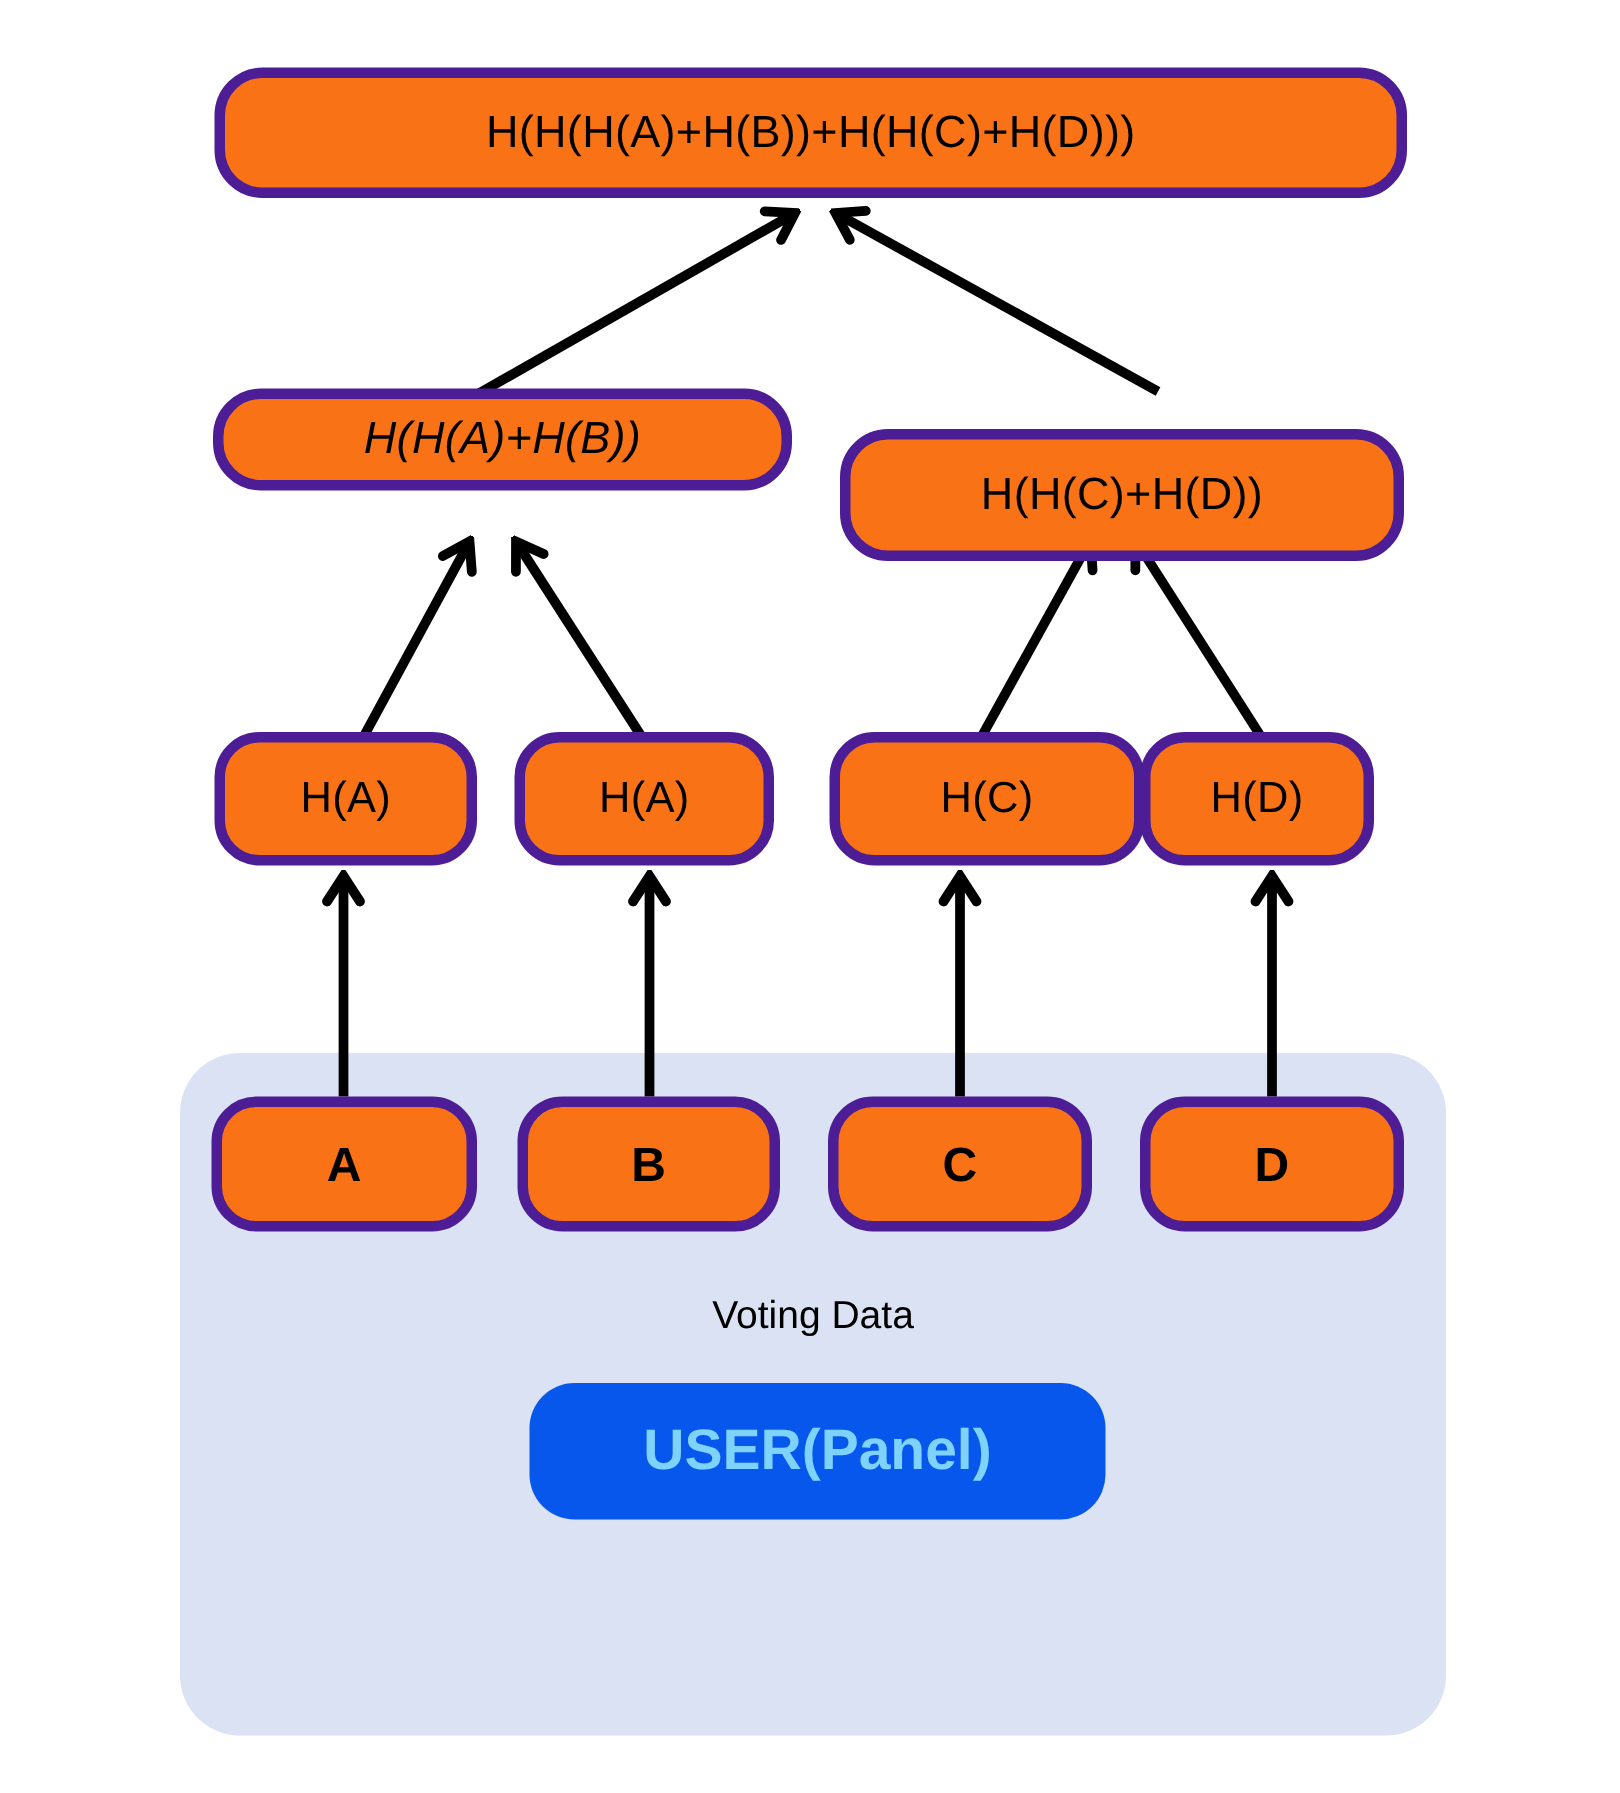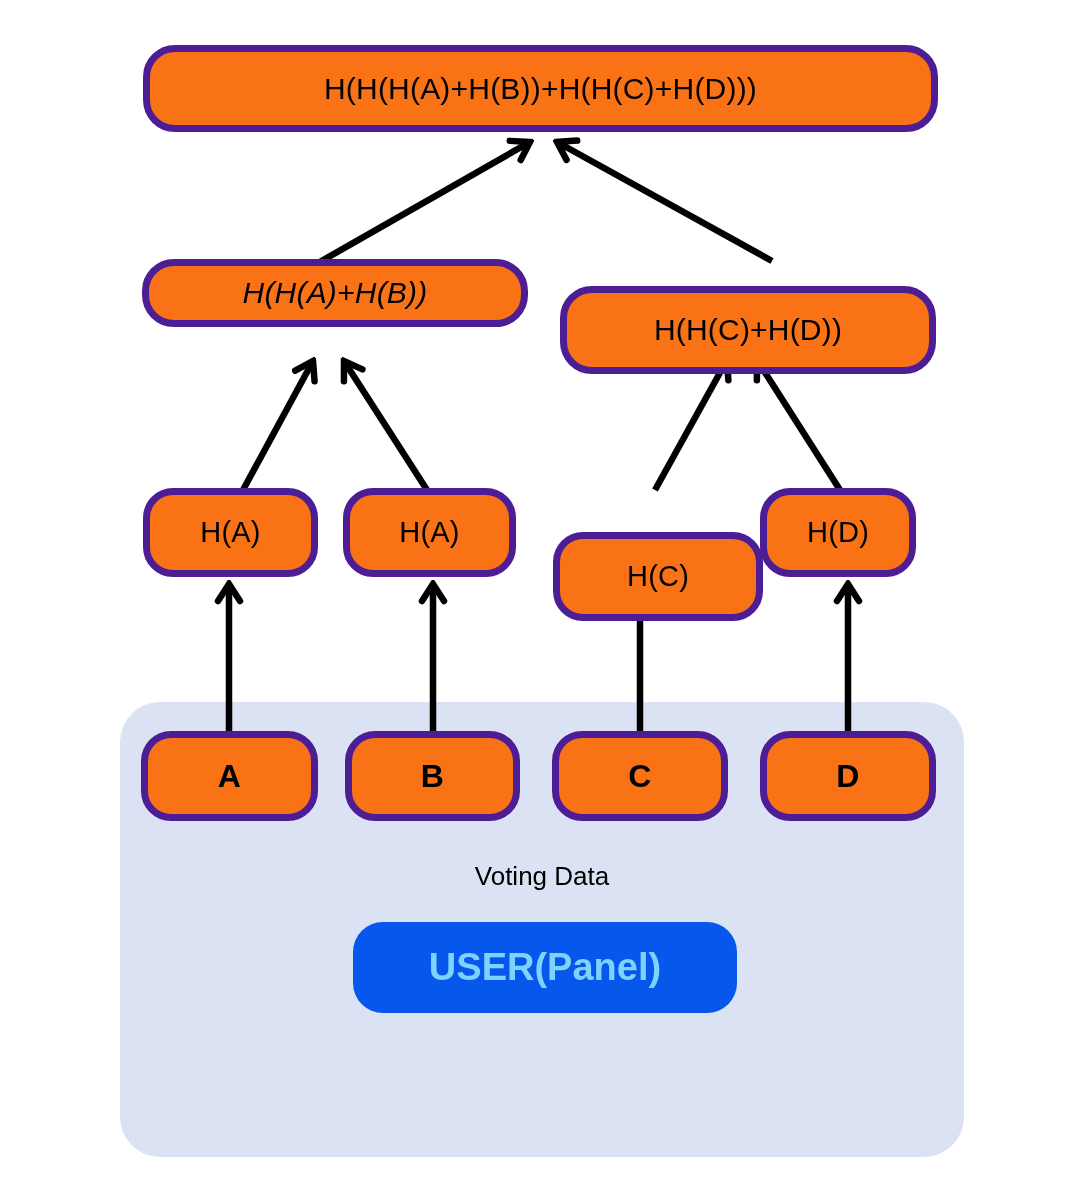--- a/index.html
+++ b/index.html
@@ -28,21 +28,21 @@
     letter-spacing:0.2px;
     white-space:nowrap;
     text-align:right;
   }
   .node-root {left:143px;top:45px;width:795px;height:87px;}
   .node-b-left {left:142px;top:259px;width:386px;height:68px;font-style:italic;}
   .node-b-right{left:560px;top:258px;width:376px;height:88px;margin-top:28px;}
   .node-h{top:488px;height:89px;border-radius:30px;font-size:29px;}
   .node-h1{left:143px;width:175px;}
   .node-h2{left:343px;width:173px;}
-  .node-h3{left:553px;width:210px;margin-top:44px;}
+  .node-h3{left:553px;width:210px;}
   .node-h4{left:760px;width:156px;}
 
   
   .panel{
     position:absolute;left:120px;top:702px;width:844px;height:455px;
     background:#dae2f3;border-radius:40px;z-index:1;
   }
 
   .leaf{top:731px;height:90px;border-radius:30px;font-weight:bold;font-size:32px;}
   .leaf-a{left:141px;width:177px;}

